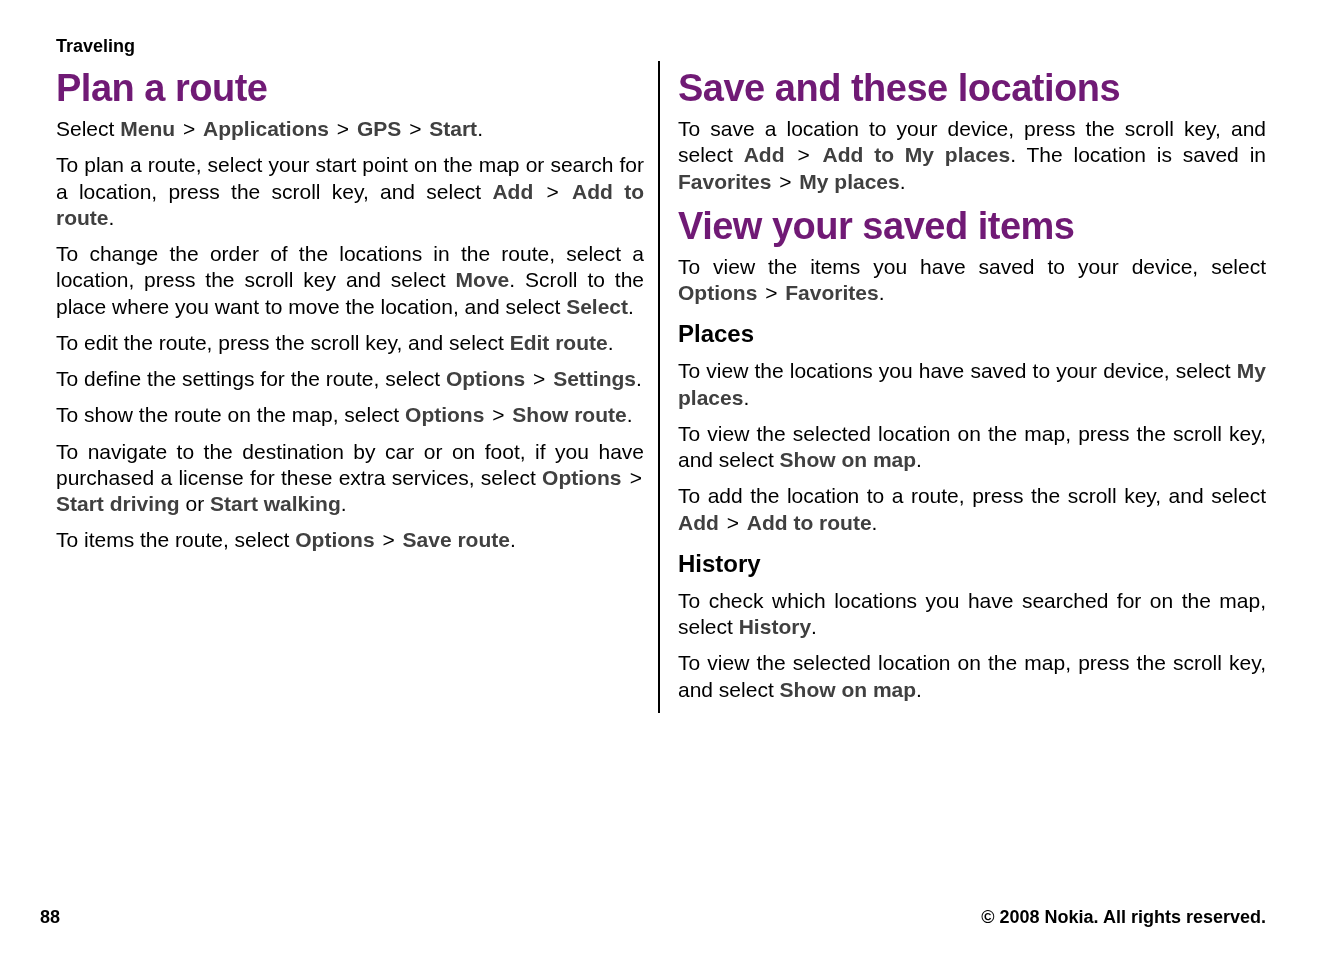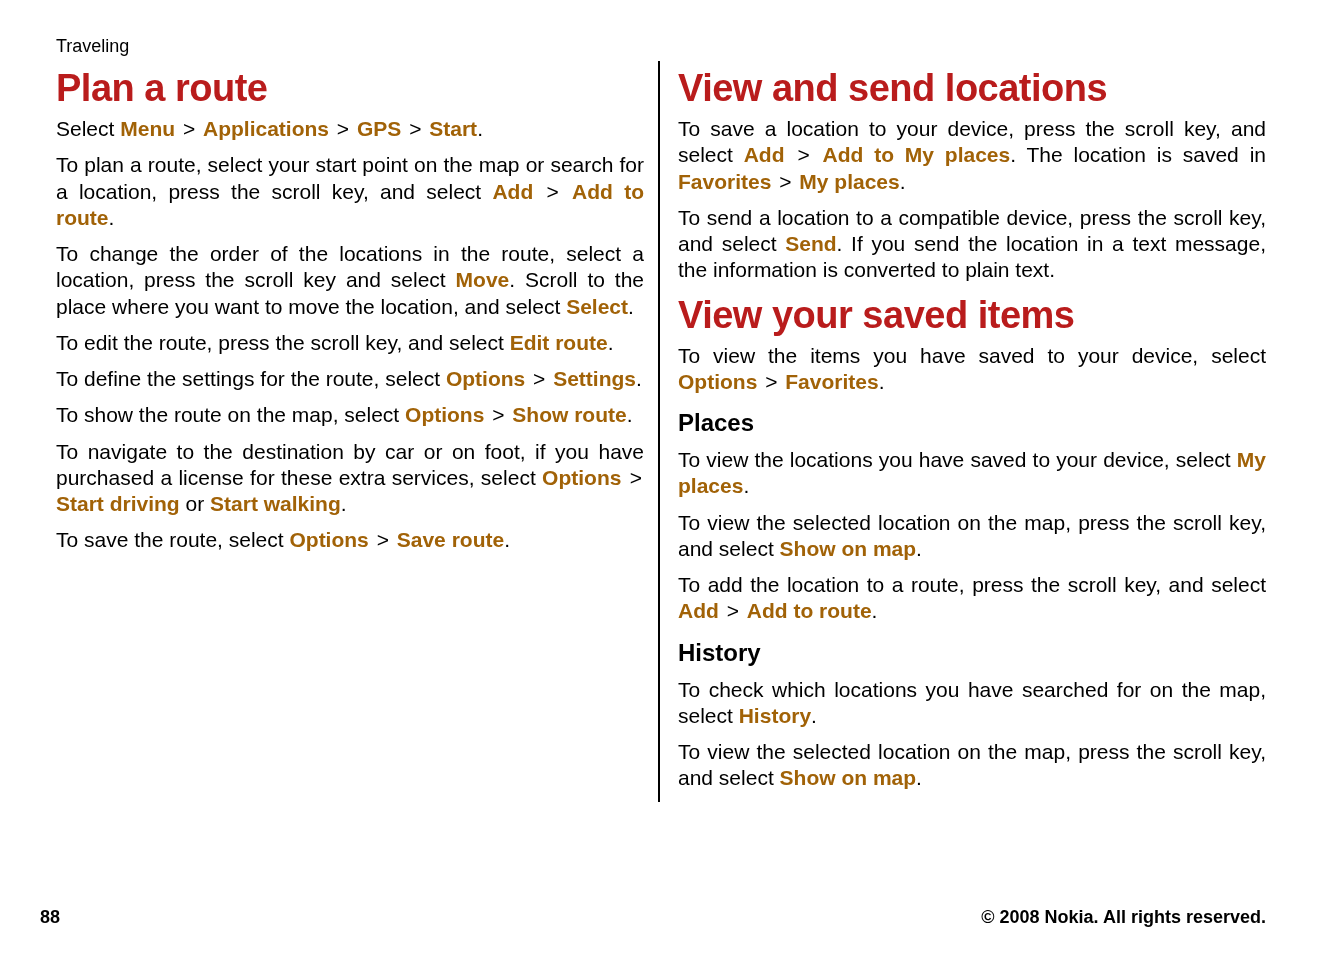--- a/index.html
+++ b/index.html
@@ -13,41 +13,41 @@
   }
   .page {
     box-sizing: border-box;
     width: 1322px;
     height: 954px;
     padding: 36px 56px 20px 56px;
     position: relative;
   }
   .breadcrumb {
     font-size: 18px;
-    font-weight: 400;
+    font-weight: 700;
     margin-bottom: 4px;
   }
   .columns {
     display: flex;
     gap: 0;
   }
   .col {
     width: 590px;
   }
   .col.left {
     padding-right: 14px;
   }
   .col.right {
     padding-left: 18px;
     border-left: 2px solid #000;
   }
   h1 {
     font-size: 38px;
     font-weight: 700;
-    color: #b91c1c;
+    color: #701a75;
     margin: 6px 0 6px 0;
     letter-spacing: -0.5px;
   }
   .col.right h1 {
     margin-top: 6px;
   }
   .col.right h1 + p,
   .col.left h1 + p {
     margin-top: 2px;
   }
@@ -59,21 +59,21 @@
   p {
     font-size: 21px;
     line-height: 1.25;
     margin: 10px 0;
     text-align: justify;
   }
   .col.right p {
     text-align: justify;
   }
   .link {
-    color: #a16207;
+    color: #404040;
     font-weight: 700;
   }
   .sep {
     font-weight: 400;
     padding: 0 2px;
     color: #000;
   }
   .footer {
     position: absolute;
     left: 40px;
@@ -134,40 +134,37 @@
         <span class="link">Show route</span><span>.</span>
       </p>
 
       <p>
         <span>To navigate to the destination by car or on foot, if you have purchased a license for these extra services, select </span><span class="link">Options</span>
         <span class="sep">&gt;</span>
         <span class="link">Start driving</span><span> or </span><span class="link">Start walking</span><span>.</span>
       </p>
 
       <p>
-        <span>To save the route, select </span><span class="link">Options</span>
+        <span>To items the route, select </span><span class="link">Options</span>
         <span class="sep">&gt;</span>
         <span class="link">Save route</span><span>.</span>
       </p>
     </div>
 
     <div class="col right">
-      <h1>View and send locations</h1>
+      <h1>Save and these locations</h1>
 
       <p>
         <span>To save a location to your device, press the scroll key, and select </span><span class="link">Add</span>
         <span class="sep">&gt;</span>
         <span class="link">Add to My places</span><span>. The location is saved in </span><span class="link">Favorites</span>
         <span class="sep">&gt;</span>
         <span class="link">My places</span><span>.</span>
       </p>
 
-      <p>
-        <span>To send a location to a compatible device, press the scroll key, and select </span><span class="link">Send</span><span>. If you send the location in a text message, the information is converted to plain text.</span>
-      </p>
 
       <h1>View your saved items</h1>
 
       <p>
         <span>To view the items you have saved to your device, select </span><span class="link">Options</span>
         <span class="sep">&gt;</span>
         <span class="link">Favorites</span><span>.</span>
       </p>
 
       <h2 class="sub">Places</h2>

